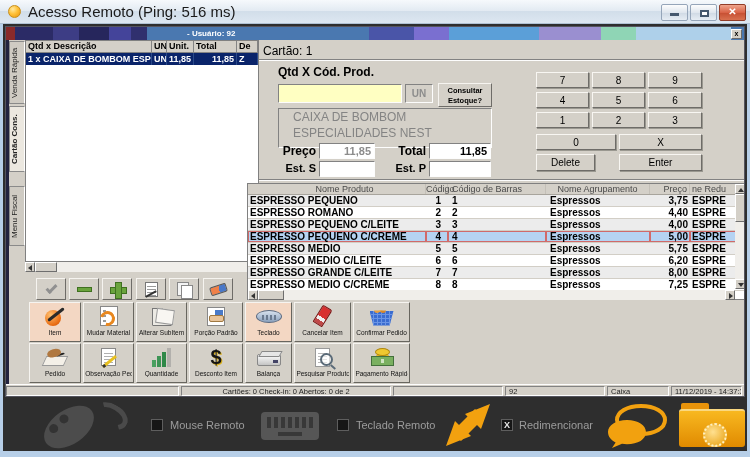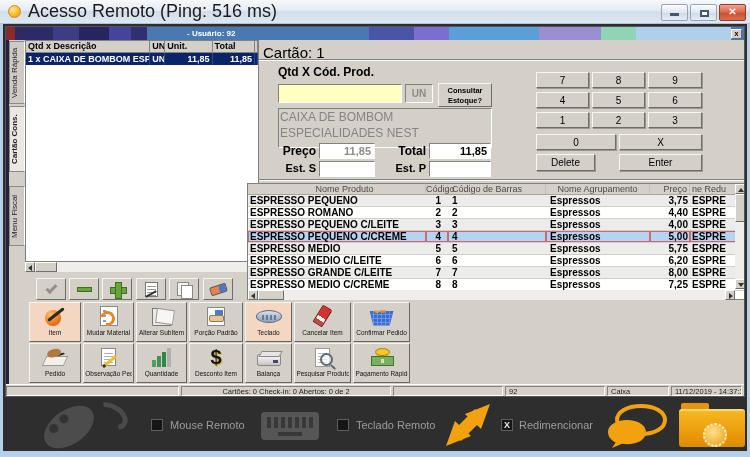--- a/index.html
+++ b/index.html
@@ -7,21 +7,21 @@
   body { font-family:"Liberation Sans", sans-serif; background:#d0dcea; }
   .screen { position:relative; width:750px; height:457px; }
 
   
   .outer-titlebar { position:absolute; left:0; top:0; right:0; height:24px;
     background:linear-gradient(#f6f9fc,#e2eaf2 48%,#d2deea 50%,#dde7f1);
     border-bottom:1px solid #b0c2d4; display:flex; align-items:center; }
   .otb-icon { width:13px; height:13px; border-radius:50%; margin:0 7px 0 8px;
     background:radial-gradient(circle at 35% 30%, #ffe9a0, #ffc23a 45%, #e8920a);
     border:1px solid #c98f1a; }
-  .otb-title { font-size:18px; color:#1a1a1a; }
+  .otb-title { font-size:15px; color:#1a1a1a; }
   .win-btns { position:absolute; right:4px; top:4px; display:flex; gap:2px; }
   .win-btn { width:27px; height:17px; border:1px solid #95a5b9; border-radius:2px;
     background:linear-gradient(#fdfdfd,#dfe6ee 50%,#cfd9e4 52%,#e6edf4);
     position:relative; cursor:default; }
   .win-btn.close { background:linear-gradient(#efa48c,#d96347 50%,#c64f32 52%,#d8704f); border-color:#913c28; }
   .glyph-min { position:absolute; left:8px; bottom:4px; width:9px; height:3px; background:#45586e; }
   .glyph-max { position:absolute; left:9px; top:5px; width:9px; height:7px; border:2px solid #45586e; background:#fff; }
   .glyph-close { position:absolute; left:0; top:1px; width:100%; text-align:center; color:#fff; font-size:10px; font-weight:bold; }
 
   .outer-content { position:absolute; top:24px; left:0; right:0; bottom:0; background:#2e2e2e;
@@ -45,21 +45,21 @@
     writing-mode:vertical-rl; transform:rotate(180deg); font-size:8px; color:#222; text-align:center; }
   .vtab.active { background:#ece8e0; font-weight:bold; }
 
   
   .order-table { position:absolute; left:19px; top:0; width:234px; height:222px; background:#fff; border:1px solid #808080; }
   .ot-head { display:flex; height:12px; }
   .ot-head .c { background:#d4d0c8; border-right:1px solid #848484; border-bottom:1px solid #848484;
     font-size:9px; font-weight:bold; line-height:11px; padding-left:2px; white-space:nowrap; overflow:hidden; }
   .ot-row { display:flex; height:12px; background:#0a246a; color:#fff; }
   .ot-row .c { font-size:9px; font-weight:bold; line-height:12px; padding-left:2px; white-space:nowrap; overflow:hidden; border-right:1px solid #2a4a8a; }
-  .cw1{width:126px;} .cw2{width:15px;} .cw3{width:48px;} .cw4{width:43px;} .cw5{flex:1;}
+  .cw1{width:126px;} .cw2{width:15px;} .cw3{width:27px;} .cw4{width:43px;} .cw5{flex:1;}
   .num { text-align:right; padding-right:2px; }
 
   
   .sb { position:absolute; background:#f0eeea; }
   .sb-btn { position:absolute; width:10px; height:10px; background:#d4d0c8; border:1px solid; border-color:#fff #6e6e6e #6e6e6e #fff; }
   .tri { position:absolute; width:0; height:0; }
   .tri.left  { left:2px; top:2px; border-top:3px solid transparent; border-bottom:3px solid transparent; border-right:4px solid #333; }
   .tri.right { left:3px; top:2px; border-top:3px solid transparent; border-bottom:3px solid transparent; border-left:4px solid #333; }
   .tri.up    { left:2px; top:3px; border-left:3px solid transparent; border-right:3px solid transparent; border-bottom:4px solid #333; }
   .tri.down  { left:2px; top:3px; border-left:3px solid transparent; border-right:3px solid transparent; border-top:4px solid #333; }
@@ -76,29 +76,29 @@
   .ic-note { position:relative; width:13px; height:15px; background:#fff; border:1px solid #777;
     background-image:repeating-linear-gradient(#fff 0 2px, #9a9a9a 2px 3px); background-size:9px 100%; background-position:1px 1px; background-repeat:no-repeat; }
   .ic-note::after { content:""; position:absolute; left:-1px; bottom:1px; width:12px; height:2px; background:#333; transform:rotate(-28deg); }
   .ic-papers { position:relative; width:15px; height:15px; }
   .ic-papers::before { content:""; position:absolute; left:0; top:0; width:10px; height:12px; background:#f4f4f4; border:1px solid #888; }
   .ic-papers::after  { content:""; position:absolute; left:4px; top:3px; width:10px; height:12px; background:#fff; border:1px solid #888; }
   .ic-eraser { width:17px; height:9px; transform:rotate(-18deg); border:1px solid #555;
     background:linear-gradient(100deg, #ef8048 55%, #4a78c8 55%); border-radius:2px; }
 
   
-  .card-title { position:absolute; left:257px; top:4px; font-size:15px; color:#000; }
+  .card-title { position:absolute; left:257px; top:4px; font-size:12px; color:#000; }
   .hsep { position:absolute; height:2px; border-top:1px solid #828282; border-bottom:1px solid #fdfdfd; }
   .qty-label { position:absolute; left:272px; top:25px; font-size:12px; font-weight:bold; color:#000; }
   .field { position:absolute; border:1px solid; border-color:#828282 #fdfdfd #fdfdfd #828282; background:#fff; font-size:11px; }
   .qty-input { left:272px; top:44px; width:124px; height:19px; background:#ffffc2; }
   .un-box { left:399px; top:44px; width:28px; height:19px; background:#d4d0c8; color:#8c8c8c; font-weight:bold; font-size:10px; text-align:center; line-height:17px; }
   .consult-btn { position:absolute; left:432px; top:43px; width:54px; height:24px; background:#d4d0c8;
     border:1px solid; border-color:#f6f4f0 #6e6c68 #6e6c68 #f6f4f0; font-size:7.5px; font-weight:bold; text-align:center; line-height:10px; padding-top:2px; }
-  .desc-box { left:272px; top:68px; width:214px; height:40px; background:#d4d0c8; color:#848484; font-size:12px; line-height:16px; padding:0 1px; overflow:hidden; }
+  .desc-box { left:272px; top:68px; width:214px; height:40px; background:#d4d0c8; color:#848484; font-size:12px; line-height:16px; padding:0 14px; overflow:hidden; }
   .flabel { position:absolute; font-weight:bold; color:#000; text-align:right; }
   .fval { line-height:14px; text-align:right; padding-right:3px; font-weight:bold; }
   .grey-val { color:#8c8c8c; }
 
   
   .np { position:absolute; background:#d4d0c8; border:1px solid; border-color:#f8f6f2 #6e6c68 #6e6c68 #f8f6f2;
     box-shadow:1px 1px 0 #9a9890; font-size:10px; text-align:center; line-height:15px; color:#000; }
 
   
   .ptable { position:absolute; left:241px; top:143px; width:498px; height:117px; background:#fff; border:1px solid #808080; }

